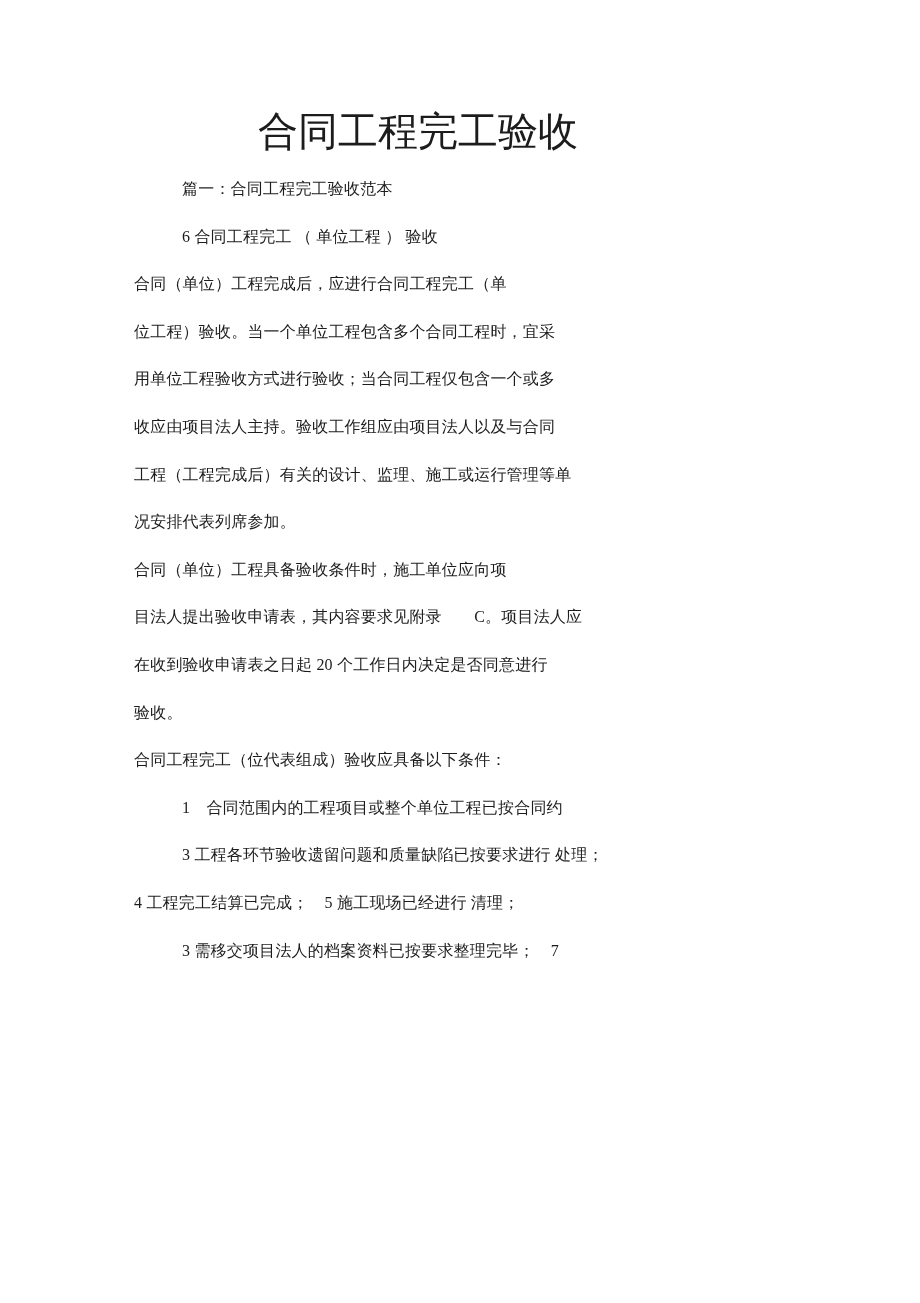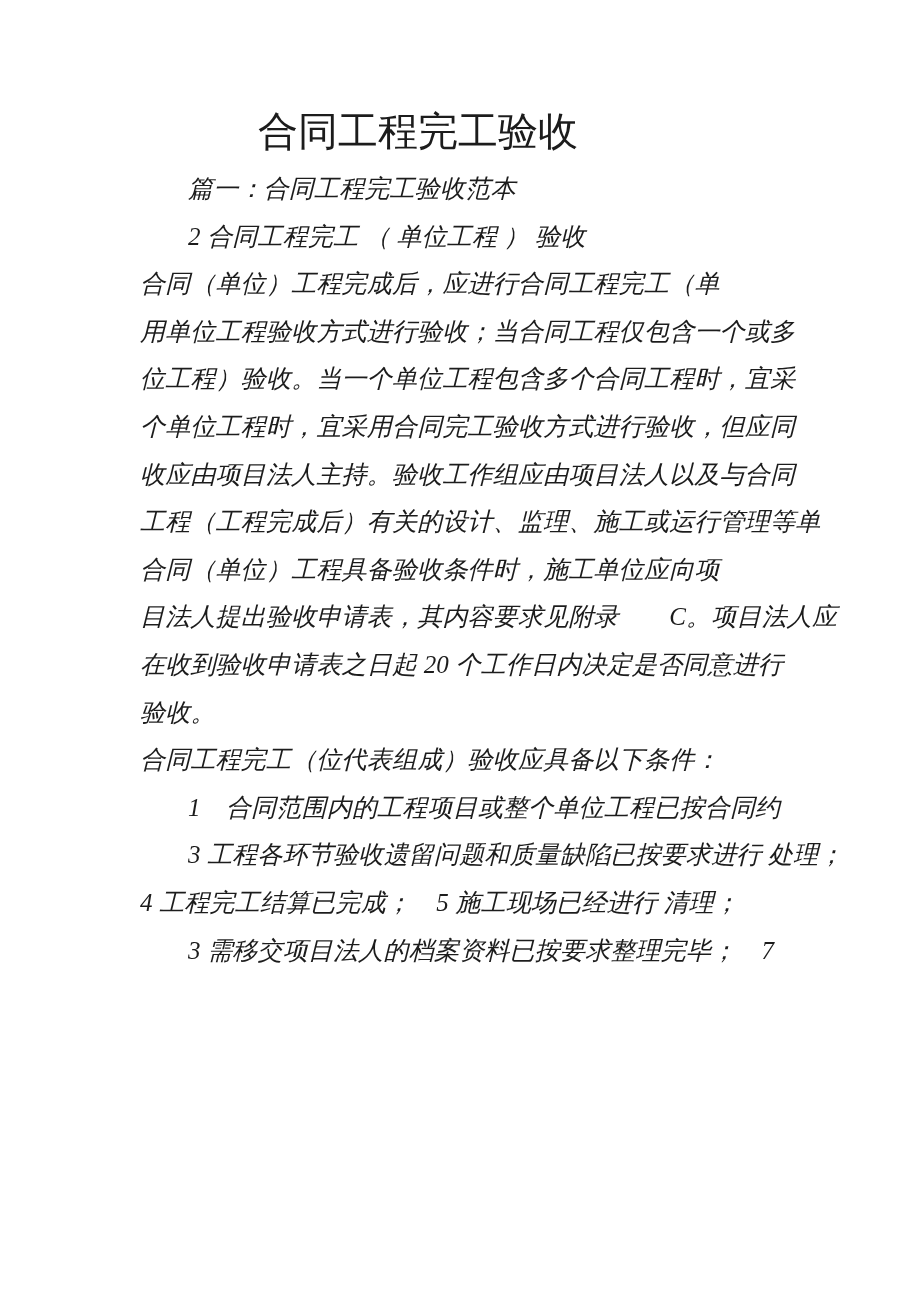--- a/index.html
+++ b/index.html
@@ -23,50 +23,49 @@
     width: 836px;
     text-align: center;
     font-size: 40px;
     line-height: 52px;
     font-weight: 400;
     letter-spacing: 0;
     white-space: pre;
   }
   .body-text {
     position: absolute;
-    left: 140px;
+    left: 134px;
     top: 165px;
     width: 665px;
-    font-size: 25px;
+    font-size: 16px;
     line-height: 47.6px;
-    font-style: italic;
   }
   .line {
     white-space: pre;
     letter-spacing: 0.2px;
   }
   .ind-md { margin-left: 48px; }
   .ind-lg { }
 </style>
 </head>
 <body>
 
 <div class="page">
 
   <div class="doc-title">合同工程完工验收</div>
 
   <div class="body-text">
     <div class="line ind-md">篇一：合同工程完工验收范本</div>
-    <div class="line ind-md">2 合同工程完工 （ 单位工程 ） 验收</div>
+    <div class="line ind-md">6 合同工程完工 （ 单位工程 ） 验收</div>
     <div class="line">合同（单位）工程完成后，应进行合同工程完工（单</div>
+    <div class="line">位工程）验收。当一个单位工程包含多个合同工程时，宜采</div>
     <div class="line">用单位工程验收方式进行验收；当合同工程仅包含一个或多</div>
-    <div class="line">位工程）验收。当一个单位工程包含多个合同工程时，宜采</div>
-    <div class="line">个单位工程时，宜采用合同完工验收方式进行验收，但应同</div>
     <div class="line">收应由项目法人主持。验收工作组应由项目法人以及与合同</div>
     <div class="line">工程（工程完成后）有关的设计、监理、施工或运行管理等单</div>
+    <div class="line">况安排代表列席参加。</div>
     <div class="line ind-lg">合同（单位）工程具备验收条件时，施工单位应向项</div>
     <div class="line">目法人提出验收申请表，其内容要求见附录　　C。项目法人应</div>
     <div class="line">在收到验收申请表之日起 20 个工作日内决定是否同意进行</div>
     <div class="line">验收。</div>
     <div class="line ind-lg">合同工程完工（位代表组成）验收应具备以下条件：</div>
     <div class="line ind-md">1　合同范围内的工程项目或整个单位工程已按合同约</div>
     <div class="line ind-md">3 工程各环节验收遗留问题和质量缺陷已按要求进行 处理；</div>
     <div class="line">4 工程完工结算已完成；　5 施工现场已经进行 清理；</div>
     <div class="line ind-md">3 需移交项目法人的档案资料已按要求整理完毕；　7</div>
   </div>

